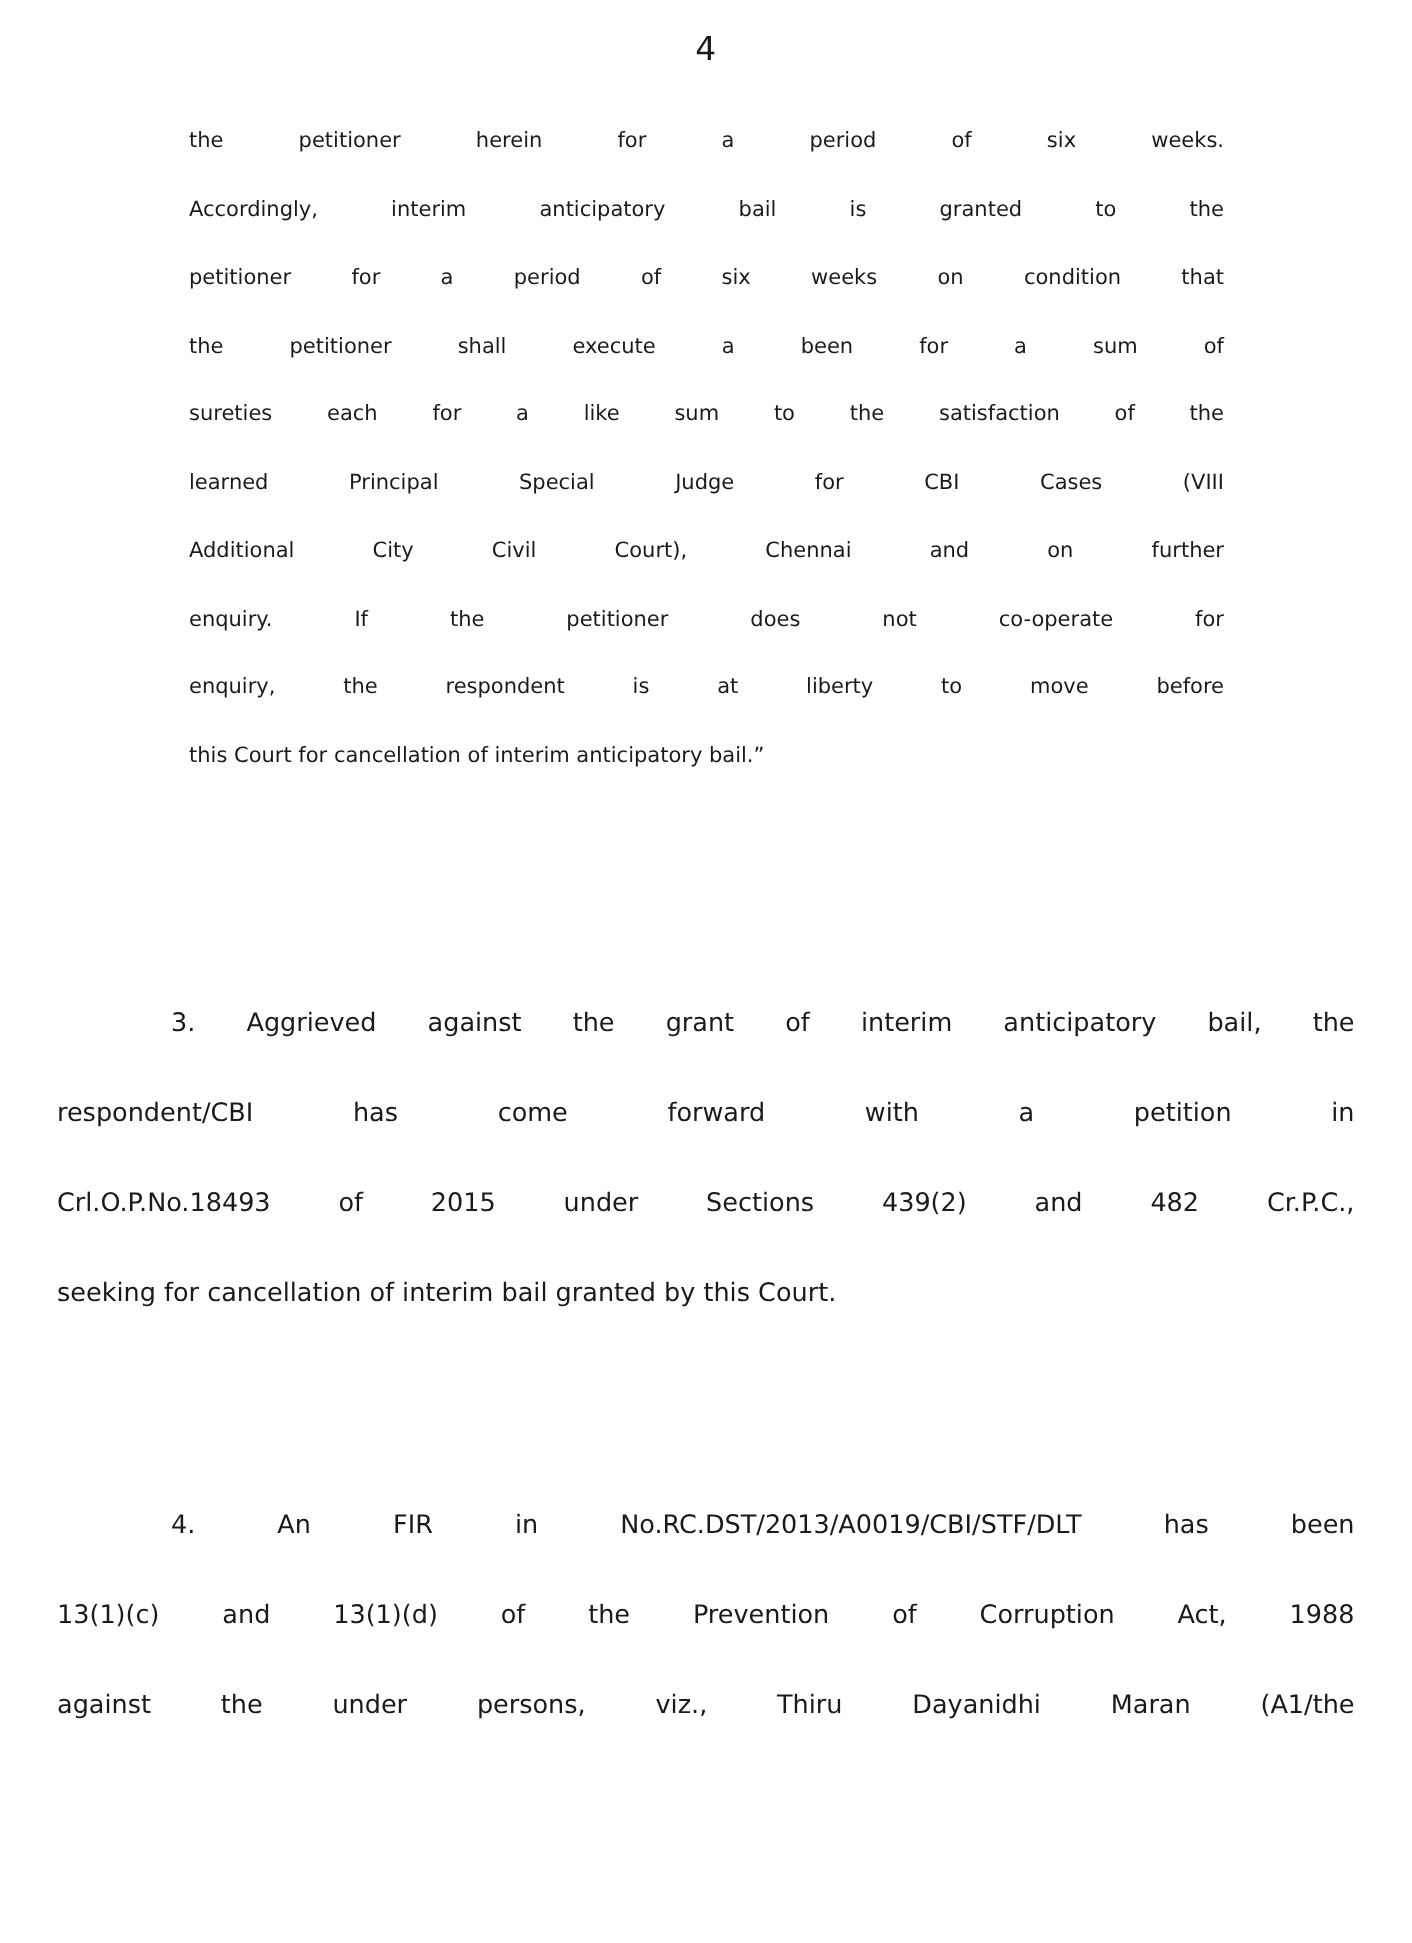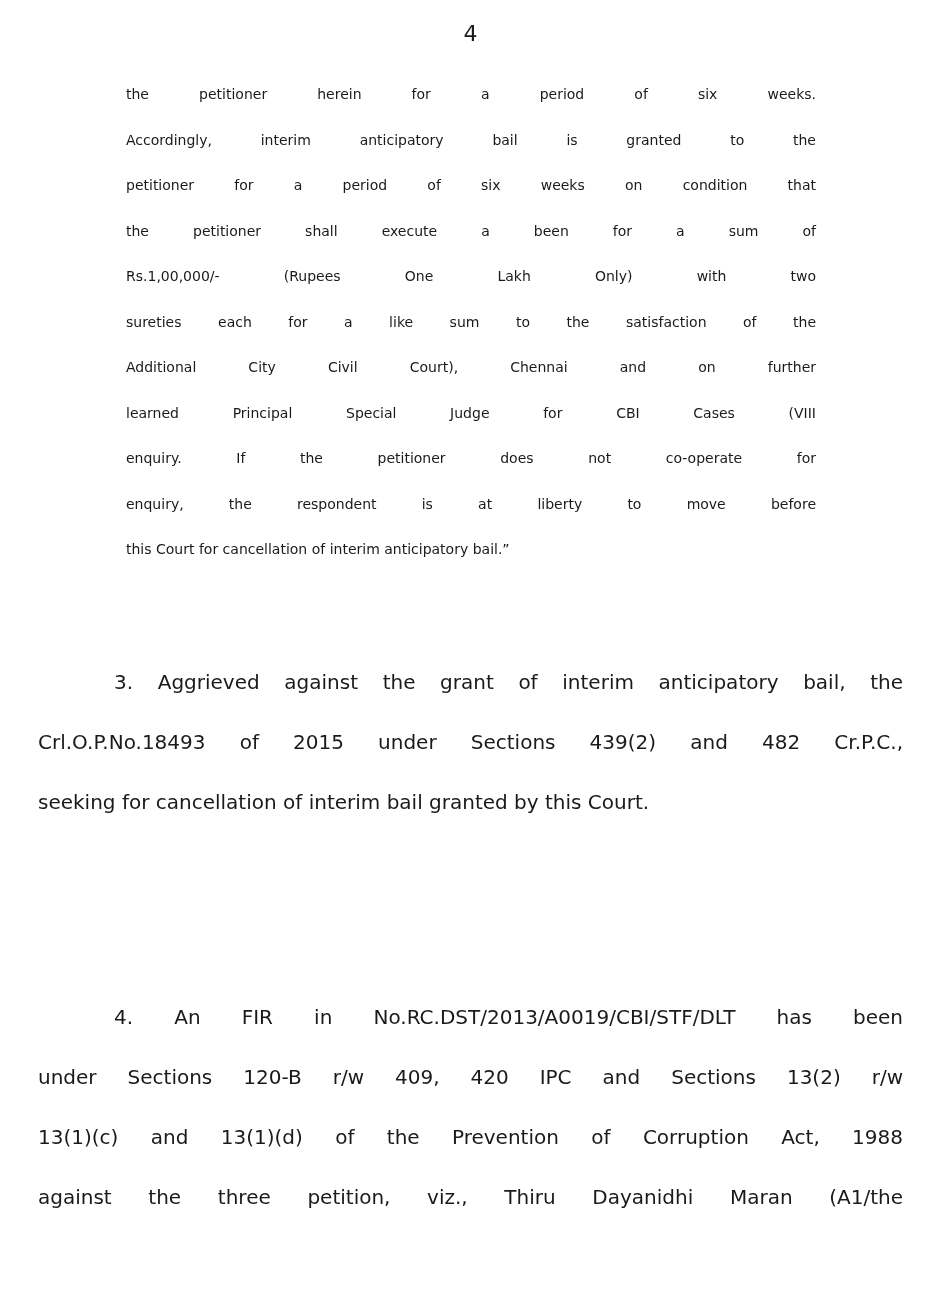--- a/index.html
+++ b/index.html
@@ -30,21 +30,21 @@
     top: 72px;
     left: 126px;
     width: 690px;
     font-size: 14px;
     line-height: 45.5px;
   }
   .body-para {
     position: absolute;
     left: 38px;
     width: 865px;
-    font-size: 20px;
+    font-size: 17px;
     line-height: 60px;
   }
   .para-3 { top: 652px; }
   .para-4 { top: 987px; }
   .line {
     text-align: justify;
     text-align-last: justify;
     white-space: normal;
   }
   .line.left-last {
@@ -58,34 +58,33 @@
 <body>
 
 <div class="page">
   <div class="page-number">4</div>
 
   <div class="quote-block">
       <div class="line">the petitioner herein for a period of six weeks.</div>
       <div class="line">Accordingly, interim anticipatory bail is granted to the</div>
       <div class="line">petitioner for a period of six weeks on condition that</div>
       <div class="line">the petitioner shall execute a been for a sum of</div>
-      <div class="line">Rs.1,00,000/- (Rupees One Lakh Only) with two</div>
       <div class="line">sureties each for a like sum to the satisfaction of the</div>
+      <div class="line">learned Principal Special Judge for CBI Cases (VIII</div>
       <div class="line">Additional City Civil Court), Chennai and on further</div>
-      <div class="line">learned Principal Special Judge for CBI Cases (VIII</div>
       <div class="line">enquiry. If the petitioner does not co-operate for</div>
       <div class="line">enquiry, the respondent is at liberty to move before</div>
       <div class="line left-last">this Court for cancellation of interim anticipatory bail.”</div>
     </div>
 
   <div class="body-para para-3">
       <div class="line first-indent">3. Aggrieved against the grant of interim anticipatory bail, the</div>
+      <div class="line">respondent/CBI has come forward with a petition in</div>
       <div class="line">Crl.O.P.No.18493 of 2015 under Sections 439(2) and 482 Cr.P.C.,</div>
       <div class="line left-last">seeking for cancellation of interim bail granted by this Court.</div>
     </div>
 
   <div class="body-para para-4">
       <div class="line first-indent">4. An FIR in No.RC.DST/2013/A0019/CBI/STF/DLT has been</div>
-      <div class="line">under Sections 120-B r/w 409, 420 IPC and Sections 13(2) r/w</div>
       <div class="line">13(1)(c) and 13(1)(d) of the Prevention of Corruption Act, 1988</div>
-      <div class="line">against the three petition, viz., Thiru Dayanidhi Maran (A1/the</div>
+      <div class="line">against the under persons, viz., Thiru Dayanidhi Maran (A1/the</div>
     </div>
 </div>
 
 </body></html>

